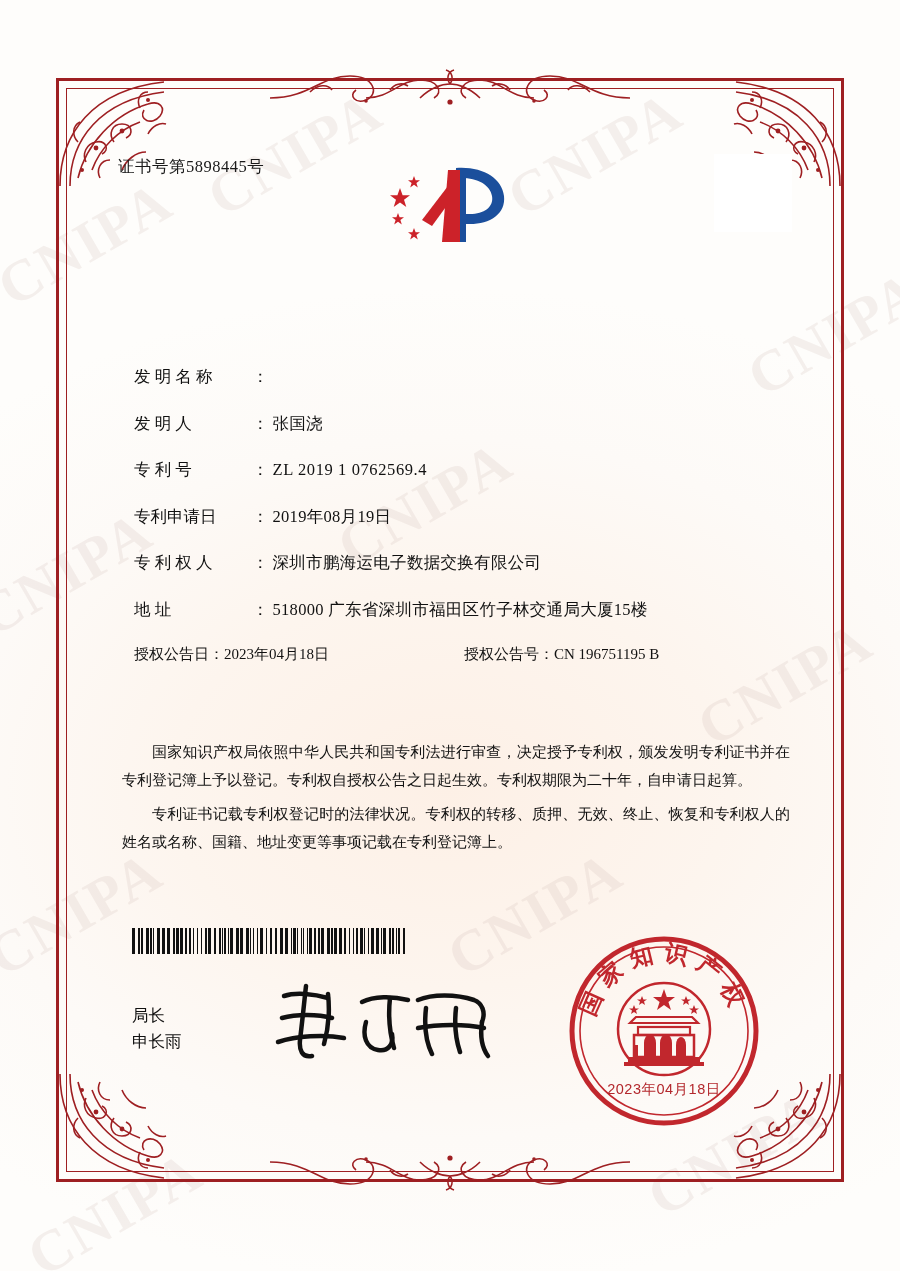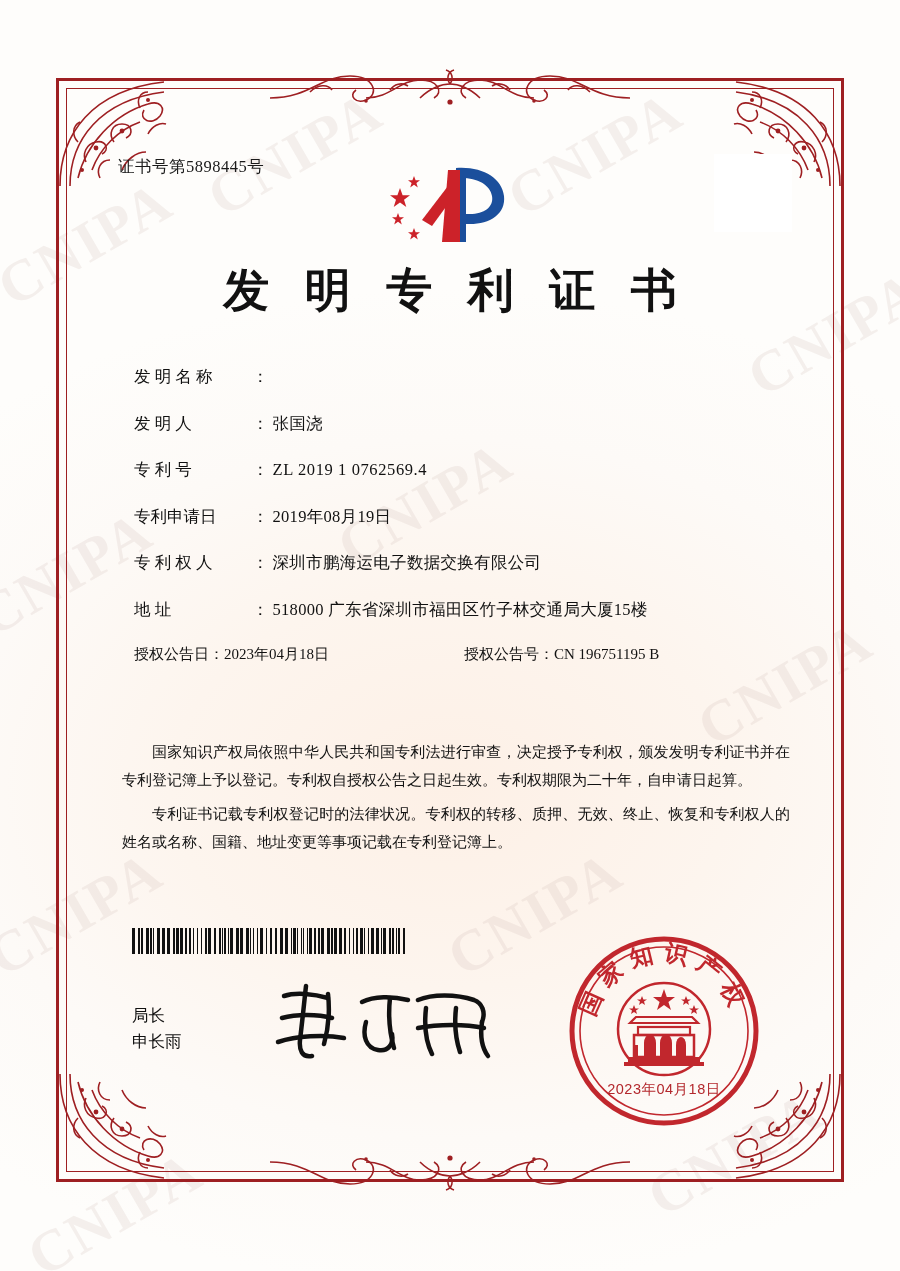--- a/index.html
+++ b/index.html
@@ -457,21 +457,20 @@
           <polygon points="28,55 29.6,59.3 34,59.3 30.4,62 31.8,66.4 28,63.7 24.2,66.4 25.6,62 22,59.3 26.4,59.3"></polygon>
           <polygon points="44,70 45.6,74.3 50,74.3 46.4,77 47.8,81.4 44,78.7 40.2,81.4 41.6,77 38,74.3 42.4,74.3"></polygon>
         </g>
       </svg>
     </div>
 
     <div class="qr">
       <div class="qrgrid" id="qrgrid"><i class="on"></i><i class="on"></i><i class="on"></i><i class="on"></i><i class="on"></i><i class="on"></i><i class="on"></i><i></i><i class="on"></i><i></i><i class="on"></i><i class="on"></i><i class="on"></i><i></i><i class="on"></i><i class="on"></i><i class="on"></i><i class="on"></i><i class="on"></i><i class="on"></i><i class="on"></i><i class="on"></i><i></i><i></i><i></i><i></i><i></i><i class="on"></i><i></i><i></i><i></i><i class="on"></i><i></i><i></i><i></i><i class="on"></i><i></i><i></i><i></i><i></i><i></i><i class="on"></i><i class="on"></i><i></i><i class="on"></i><i class="on"></i><i class="on"></i><i></i><i class="on"></i><i></i><i class="on"></i><i></i><i class="on"></i><i class="on"></i><i class="on"></i><i></i><i class="on"></i><i></i><i class="on"></i><i class="on"></i><i class="on"></i><i></i><i class="on"></i><i class="on"></i><i></i><i class="on"></i><i class="on"></i><i class="on"></i><i></i><i class="on"></i><i></i><i class="on"></i><i></i><i class="on"></i><i class="on"></i><i class="on"></i><i></i><i class="on"></i><i></i><i class="on"></i><i class="on"></i><i class="on"></i><i></i><i class="on"></i><i class="on"></i><i></i><i class="on"></i><i class="on"></i><i class="on"></i><i></i><i class="on"></i><i></i><i class="on"></i><i></i><i></i><i class="on"></i><i></i><i></i><i class="on"></i><i></i><i class="on"></i><i class="on"></i><i class="on"></i><i></i><i class="on"></i><i class="on"></i><i></i><i></i><i></i><i></i><i></i><i class="on"></i><i></i><i></i><i class="on"></i><i></i><i class="on"></i><i></i><i></i><i class="on"></i><i></i><i></i><i></i><i></i><i></i><i class="on"></i><i class="on"></i><i class="on"></i><i class="on"></i><i class="on"></i><i class="on"></i><i class="on"></i><i class="on"></i><i></i><i></i><i></i><i></i><i></i><i class="on"></i><i></i><i class="on"></i><i class="on"></i><i class="on"></i><i class="on"></i><i class="on"></i><i class="on"></i><i class="on"></i><i></i><i></i><i></i><i></i><i></i><i></i><i></i><i></i><i class="on"></i><i class="on"></i><i></i><i class="on"></i><i></i><i></i><i></i><i></i><i></i><i></i><i></i><i></i><i></i><i></i><i class="on"></i><i class="on"></i><i class="on"></i><i></i><i></i><i class="on"></i><i class="on"></i><i></i><i></i><i></i><i></i><i class="on"></i><i class="on"></i><i></i><i class="on"></i><i class="on"></i><i></i><i class="on"></i><i></i><i></i><i class="on"></i><i></i><i></i><i class="on"></i><i></i><i class="on"></i><i class="on"></i><i></i><i class="on"></i><i class="on"></i><i></i><i></i><i class="on"></i><i class="on"></i><i class="on"></i><i class="on"></i><i class="on"></i><i></i><i class="on"></i><i></i><i class="on"></i><i class="on"></i><i class="on"></i><i class="on"></i><i></i><i class="on"></i><i class="on"></i><i class="on"></i><i class="on"></i><i class="on"></i><i class="on"></i><i></i><i></i><i></i><i></i><i></i><i class="on"></i><i class="on"></i><i class="on"></i><i class="on"></i><i></i><i class="on"></i><i></i><i class="on"></i><i class="on"></i><i class="on"></i><i></i><i class="on"></i><i></i><i class="on"></i><i></i><i></i><i></i><i></i><i></i><i class="on"></i><i class="on"></i><i class="on"></i><i class="on"></i><i></i><i></i><i class="on"></i><i></i><i></i><i class="on"></i><i></i><i></i><i class="on"></i><i class="on"></i><i class="on"></i><i></i><i class="on"></i><i></i><i></i><i class="on"></i><i class="on"></i><i></i><i class="on"></i><i></i><i></i><i class="on"></i><i></i><i></i><i class="on"></i><i></i><i></i><i></i><i></i><i></i><i></i><i></i><i></i><i class="on"></i><i class="on"></i><i class="on"></i><i class="on"></i><i></i><i></i><i class="on"></i><i></i><i></i><i></i><i class="on"></i><i></i><i class="on"></i><i class="on"></i><i class="on"></i><i class="on"></i><i class="on"></i><i class="on"></i><i class="on"></i><i class="on"></i><i></i><i></i><i class="on"></i><i></i><i></i><i class="on"></i><i class="on"></i><i></i><i class="on"></i><i class="on"></i><i class="on"></i><i></i><i class="on"></i><i class="on"></i><i class="on"></i><i></i><i></i><i></i><i></i><i></i><i class="on"></i><i></i><i class="on"></i><i></i><i></i><i class="on"></i><i></i><i></i><i></i><i class="on"></i><i></i><i class="on"></i><i></i><i></i><i></i><i class="on"></i><i></i><i class="on"></i><i class="on"></i><i class="on"></i><i></i><i class="on"></i><i></i><i class="on"></i><i class="on"></i><i class="on"></i><i></i><i class="on"></i><i class="on"></i><i></i><i></i><i class="on"></i><i></i><i></i><i class="on"></i><i></i><i class="on"></i><i></i><i class="on"></i><i class="on"></i><i class="on"></i><i></i><i class="on"></i><i></i><i></i><i></i><i></i><i></i><i></i><i class="on"></i><i class="on"></i><i></i><i class="on"></i><i></i><i></i><i></i><i></i><i class="on"></i><i></i><i class="on"></i><i class="on"></i><i class="on"></i><i></i><i class="on"></i><i></i><i class="on"></i><i class="on"></i><i class="on"></i><i class="on"></i><i class="on"></i><i class="on"></i><i></i><i class="on"></i><i class="on"></i><i class="on"></i><i class="on"></i><i></i><i></i><i class="on"></i><i></i><i></i><i></i><i></i><i></i><i class="on"></i><i></i><i></i><i class="on"></i><i class="on"></i><i></i><i></i><i class="on"></i><i class="on"></i><i class="on"></i><i></i><i></i><i></i><i></i><i class="on"></i><i class="on"></i><i class="on"></i><i class="on"></i><i class="on"></i><i class="on"></i><i class="on"></i><i class="on"></i><i></i><i></i><i></i><i class="on"></i><i class="on"></i><i></i><i></i><i></i><i></i><i class="on"></i><i></i><i class="on"></i><i></i><i></i></div>
     </div>
 
-    <div class="title">发 明 专 利 证 书</div>
 
     <div class="fields">
 
       <div class="field-row">
         <div class="field-label">
           <span>发 明 名 称</span>
         </div>
         <div class="field-colon">：</div>
       </div>
 

